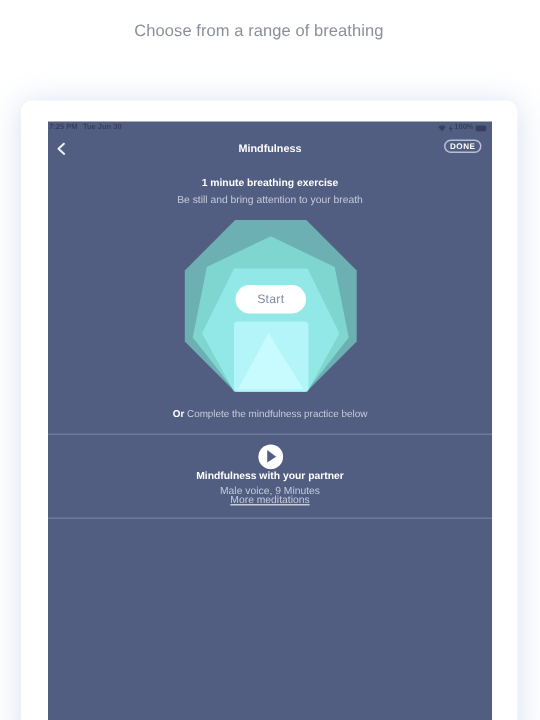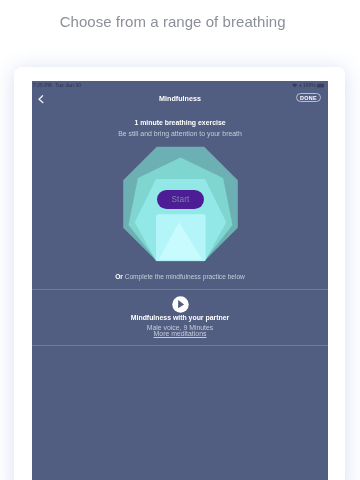--- a/index.html
+++ b/index.html
@@ -1,34 +1,34 @@
 <!DOCTYPE html>
 <html><head>
 <meta charset="utf-8">
 <style>
   html,body{margin:0;padding:0;}
   body{width:360px;height:480px;background:#ffffff;font-family:"Liberation Sans",sans-serif;overflow:hidden;}
   .page{position:relative;width:360px;height:480px;background:#fff;}
-  .caption{position:absolute;left:0;top:13px;width:345.2px;text-align:center;color:#8b8f99;font-size:15px;line-height:17.7px;letter-spacing:.05px;}
+  .caption{position:absolute;left:0;top:13px;width:345.2px;text-align:center;color:#8b8f99;font-size:11px;line-height:17.7px;letter-spacing:.05px;}
   .device{position:absolute;left:14.2px;top:66.6px;width:331.2px;height:430px;background:#fff;border-radius:7.6px;box-shadow:0 2px 20px rgba(120,145,205,.30);}
   .screen{position:absolute;left:32px;top:81px;width:296px;height:399px;background:#525E81;overflow:hidden;}
   .statusbar{position:absolute;left:0;top:0;width:296px;height:11px;color:#373e5e;font-size:5.0px;font-weight:bold;}
   .sb-left{position:absolute;left:0.8px;top:1.2px;white-space:nowrap;}
   .sb-date{margin-left:3.6px;}
   .sb-right{position:absolute;left:259.6px;top:1.4px;width:38px;height:8px;}
   .sb-right svg{position:absolute;}
   .sb-right span{position:absolute;}
   .navbar{position:absolute;left:0;top:0;width:296px;height:37px;}
   .navtitle{position:absolute;left:0;top:12.6px;width:296px;text-align:center;color:#fff;font-size:7.2px;font-weight:bold;}
   .back{position:absolute;left:0px;top:10px;width:20px;height:20px;}
   .done{position:absolute;left:264px;top:12.4px;box-sizing:border-box;width:25px;height:9px;border:.7px solid #b9bfd2;border-radius:5px;color:#fff;font-size:5.4px;font-weight:bold;letter-spacing:.35px;display:flex;align-items:center;justify-content:center;}
   .h1{position:absolute;left:0;top:38px;width:296px;text-align:center;color:#fff;font-size:6.9px;font-weight:bold;}
   .h2{position:absolute;left:0;top:48.5px;width:296px;text-align:center;color:#c5cbdb;font-size:6.9px;}
   .gem{position:absolute;left:0;top:0;width:296px;height:399px;}
-  .startbtn{position:absolute;left:125px;top:109px;width:47px;height:19px;background:#4c1d95;border-radius:10px;display:flex;align-items:center;justify-content:center;color:#7e8aa3;font-size:8.2px;letter-spacing:0.15px;}
+  .startbtn{position:absolute;left:125px;top:109px;width:47px;height:19px;background:#ffffff;border-radius:10px;display:flex;align-items:center;justify-content:center;color:#7e8aa3;font-size:8.2px;letter-spacing:0.15px;}
   .sep{position:absolute;left:0;width:296px;height:1.2px;background:#6E7A9B;}
   .or{position:absolute;left:0;width:296px;text-align:center;font-size:6.6px;color:#c5cbdb;}
   .or b{color:#fff;}
   .play{position:absolute;left:139.5px;top:214.8px;width:17px;height:17px;}
   .p1{position:absolute;left:0;width:296px;text-align:center;color:#fff;font-size:6.9px;font-weight:bold;}
   .p2{position:absolute;left:0;width:296px;text-align:center;color:#c5cbdb;font-size:6.9px;}
   .p3{position:absolute;left:0;width:296px;text-align:center;color:#c5cbdb;font-size:6.9px;text-decoration:underline;}
 </style>
 </head>
 <body>

